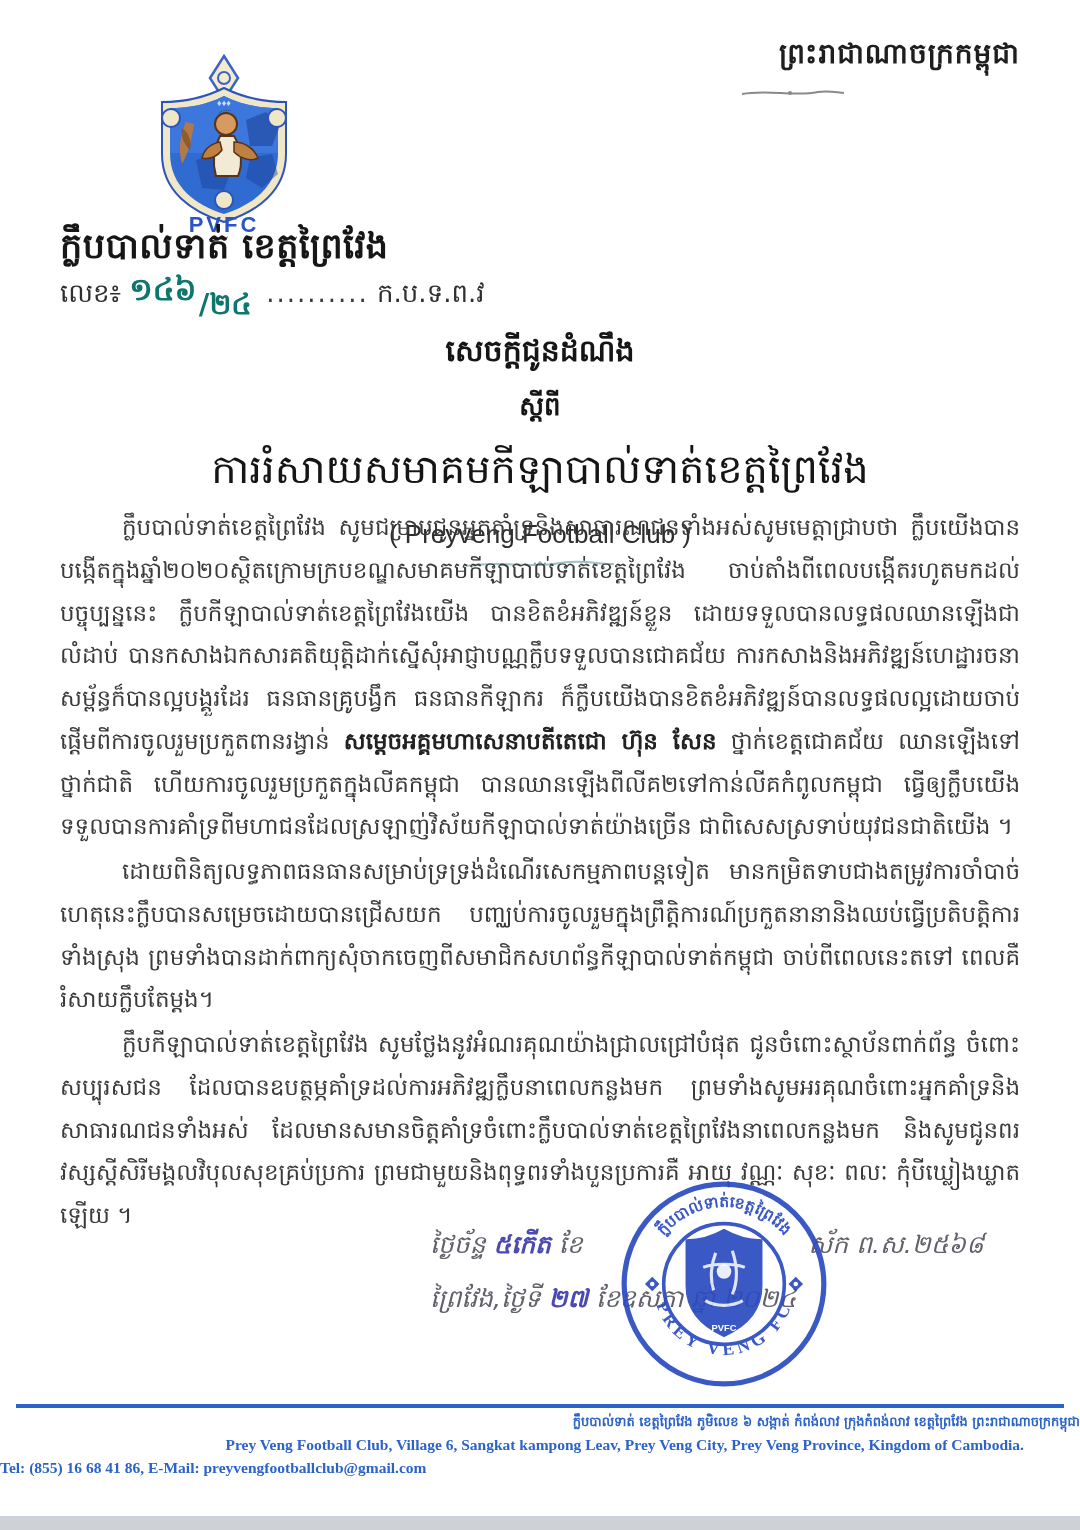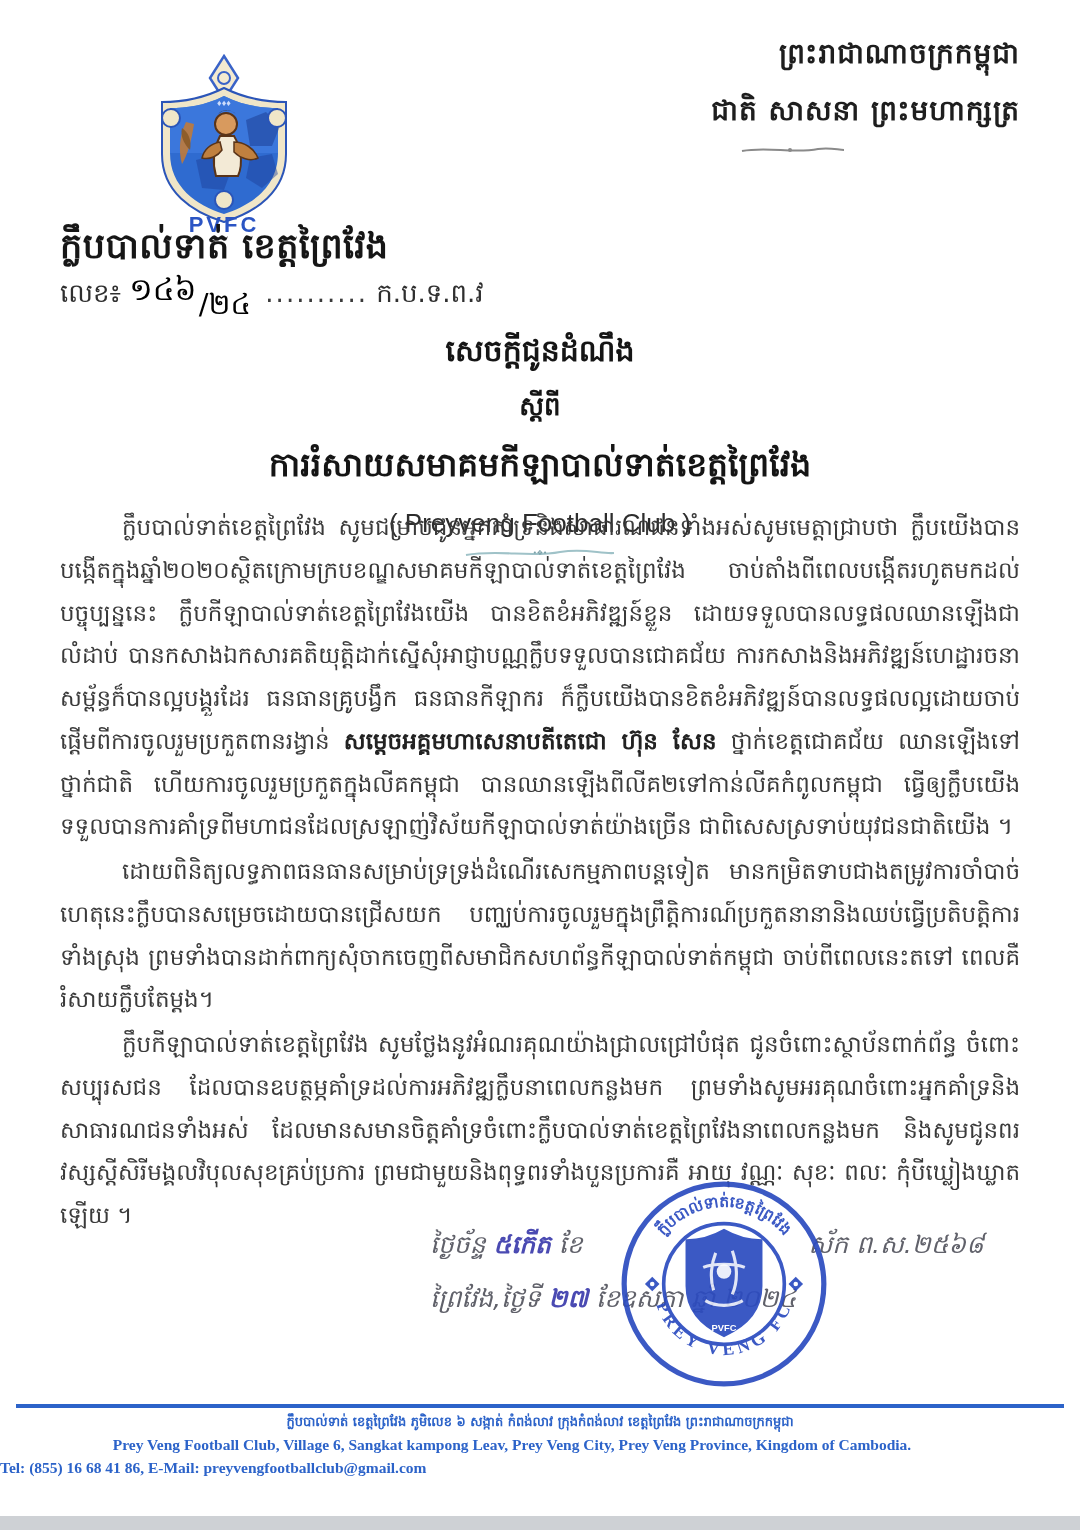--- a/index.html
+++ b/index.html
@@ -18,30 +18,30 @@
   .motto .l2 { font-size:28px; margin-top:16px; letter-spacing:1px; }
   .motto-divider { margin:10px auto 0 auto; display:block; }
 
   .club-name {
     position:absolute; left:60px; top:224px; font-size:35px; font-weight:bold; color:#161616;
     letter-spacing:.5px;
   }
   .ref-line {
     position:absolute; left:60px; top:272px; font-size:26px; color:#2f2f2f; white-space:nowrap;
   }
-  .hand { color:#000000; font-weight:normal; }
+  .hand { color:#0f766e; font-weight:bold; }
   .hand-num1 { font-size:31px; position:relative; top:-2px; }
   .hand-num2 { font-size:29px; position:relative; top:12px; left:-6px; }
   .ref-dots { letter-spacing:2px; color:#3a3a3a; }
 
   
   .title-block { position:absolute; left:0; top:332px; width:1080px; text-align:center; color:#151515; }
   .title-block .t1 { font-size:30px; font-weight:bold; }
   .title-block .t2 { font-size:26px; font-weight:bold; margin-top:14px; }
-  .title-block .t3 { font-size:33px; font-weight:bold; margin-top:16px; }
+  .title-block .t3 { font-size:40px; font-weight:normal; margin-top:16px; }
   .title-block .t-en { font-size:26px; font-weight:normal; color:#2d2d2d; margin-top:16px;
        font-family:"Liberation Sans", sans-serif; }
   .title-squiggle { display:block; margin:6px auto 0 auto; }
 
   
   .body-text {
     position:absolute; left:60px; top:506px; width:960px;
     font-size:23px; line-height:1.86; text-align:justify; color:#3a3a3a;
   }
   .body-text p { text-indent:62px; margin-bottom:2px; }
@@ -52,25 +52,25 @@
     position:absolute; left:430px; top:1218px; width:592px; text-align:left;
     font-size:25px; color:#60616a; line-height:2.15;font-style:italic;
   }
   .dateline .gap { display:inline-block; width:210px; }
   .dateline .hand { color:#4a4ab2; font-weight:bold; }
   .stamp { position:absolute; left:620px; top:1180px; width:208px; height:208px; opacity:.92; }
 
   
   .footer-rule { position:absolute; left:16px; top:1404px; width:1048px; height:4px; background:#2c63c9; }
   .footer-kh {
-    position:absolute; left:0; top:1413px; width:1080px; text-align:center;
+    position:absolute; left:0; top:1413px; width:1080px; text-align:right;
     font-size:13px; font-weight:bold; color:#2c63c9;
   }
   .footer-en1 {
-    position:absolute; left:0; top:1436px; width:1024px; text-align:center;
+    position:absolute; left:0; top:1436px; width:1024px; text-align:right;
     font-size:15.5px; font-weight:bold; color:#2c63c9; font-family:"Liberation Serif", serif;
   }
   .footer-en2 {
     position:absolute; left:0; top:1459px; width:1080px; text-align:left;
     font-size:15.5px; font-weight:bold; color:#2c63c9; font-family:"Liberation Serif", serif;
   }
   .bottom-band { position:absolute; left:0; top:1516px; width:1080px; height:14px; background:#ced1d5; }
 </style>
 </head>
 <body>
@@ -106,21 +106,20 @@
       <path d="M96 92 C 106 92 116 98 120 108 C 112 112 102 108 96 102 Z" fill="#c0803f" stroke="#5a3418" stroke-width="1.5"></path>
       <path d="M82 92 C 72 94 66 100 64 108 C 72 110 80 106 84 100 Z" fill="#c0803f" stroke="#5a3418" stroke-width="1.5"></path>
 
       <text x="86" y="56" font-size="9" fill="#dce8ff" text-anchor="middle" font-family="Liberation Sans, sans-serif" opacity="0.9">♦♦♦</text>
     </g>
     <text x="86" y="182" font-size="22" font-weight="bold" fill="#2b55c4" text-anchor="middle" font-family="Liberation Sans, sans-serif" letter-spacing="3">PVFC</text>
   </svg>
 
   <div class="motto">
     <div class="l1">ព្រះរាជាណាចក្រកម្ពុជា</div>
-    <div class="l2">ជាតិ សាសនា ព្រះមហាក្សត្រ</div>
     <svg class="motto-divider" width="110" height="12">
       <path d="M4 7 C 30 2 55 10 80 5 C 92 3 100 6 106 6" stroke="#8a8a8a" stroke-width="2" fill="none"></path>
       <circle cx="52" cy="6" r="2" fill="#8a8a8a"></circle>
     </svg>
   </div>
 
   <div class="club-name">ក្លឹបបាល់ទាត់ ខេត្តព្រៃវែង</div>
   <div class="ref-line">
     <span>លេខ៖</span>
     <span class="hand hand-num1">១៤៦</span>

